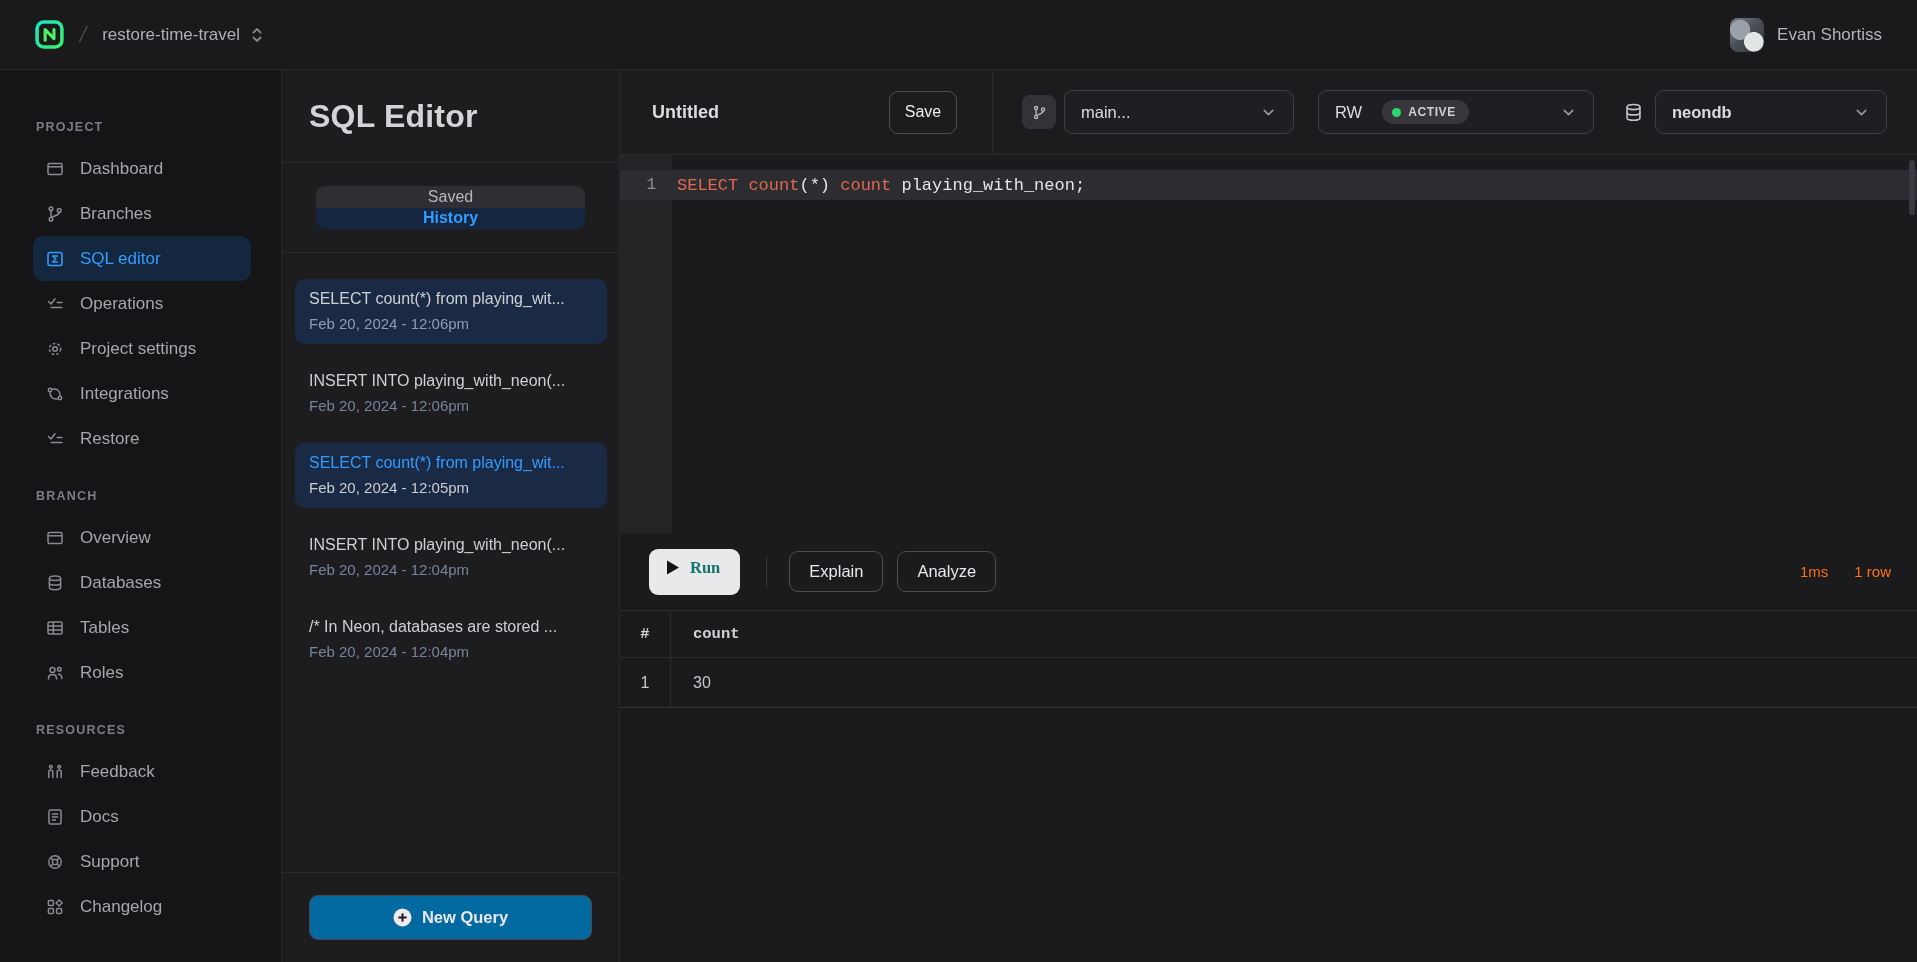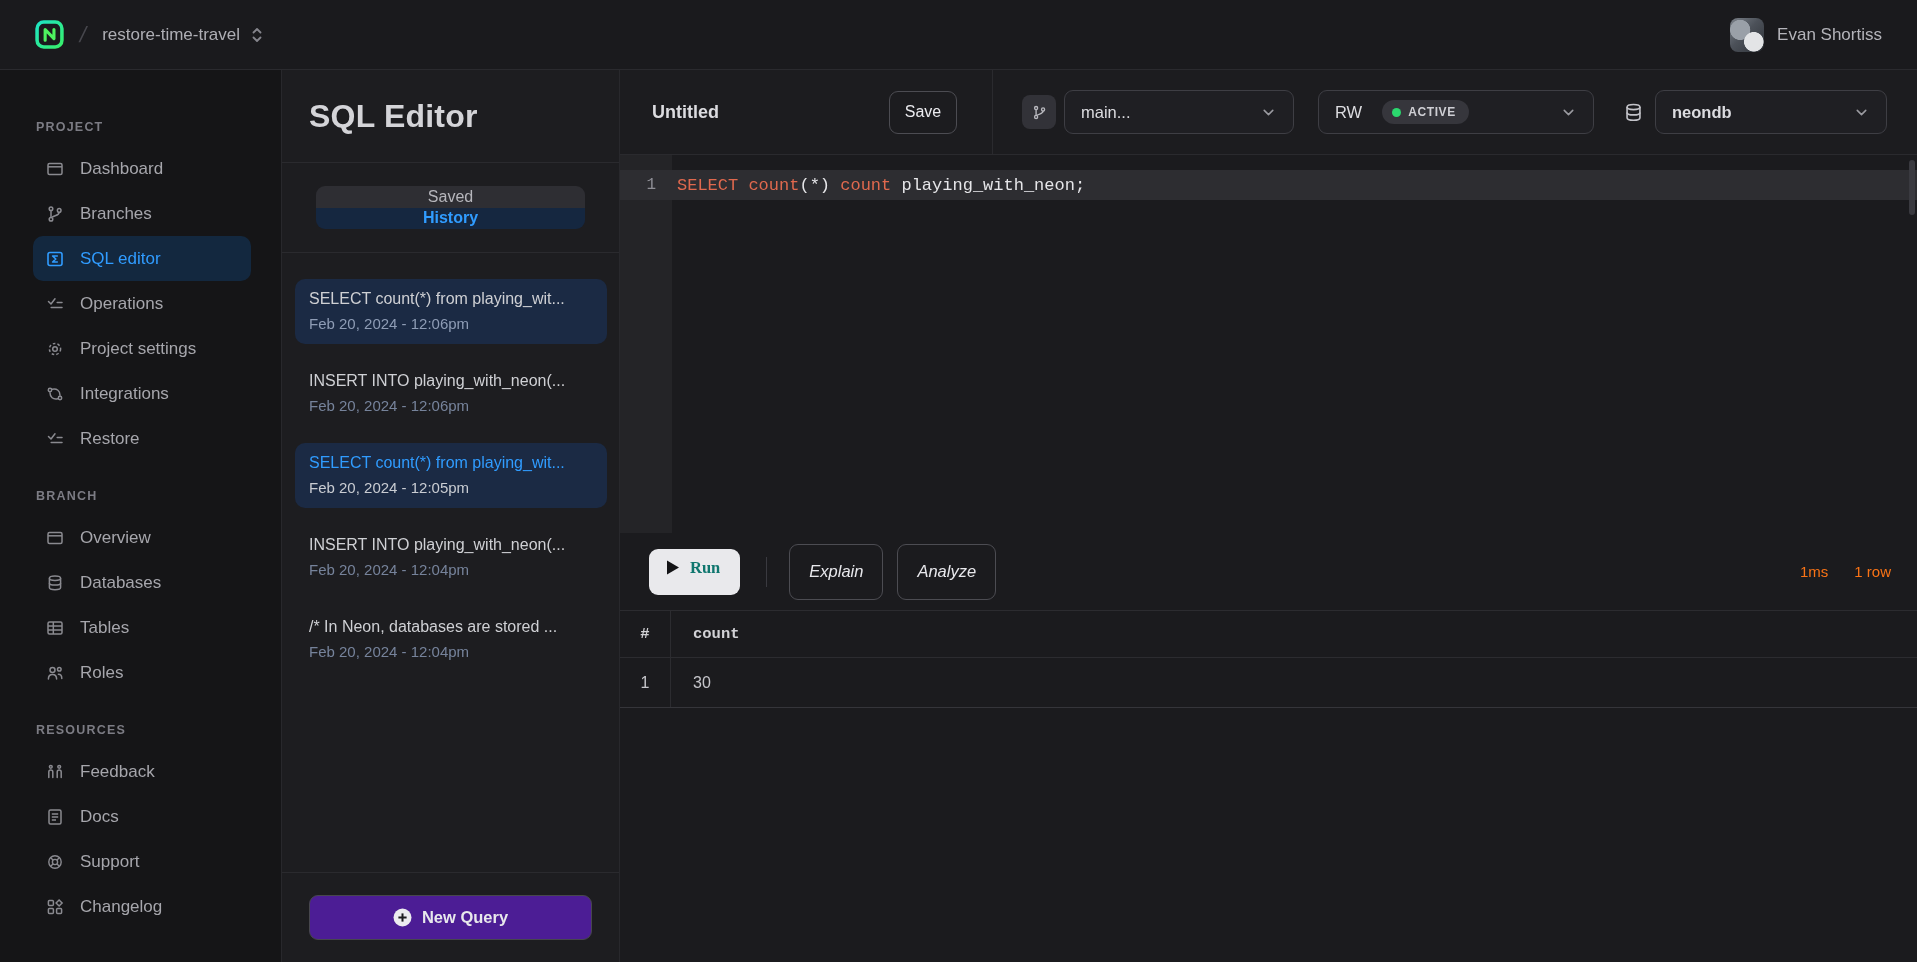--- a/index.html
+++ b/index.html
@@ -57,21 +57,21 @@
   .history-list { flex:1; padding:26px 12px 0 13px; overflow:hidden; }
   .h-item { padding:11px 14px 12px; border-radius:10px; margin-bottom:17px; cursor:pointer; }
   .h-item.sel { background:#1b2a44; }
   .h-query { font-size:16px; color:#cfd0d4; white-space:nowrap; overflow:hidden; }
   .h-item.blue .h-query { color:#309cff; }
   .h-date { font-size:15px; color:#76839b; margin-top:7px; }
   .h-item.sel .h-date { color:#8e9cb5; }
   .h-item.sel.blue .h-date { color:#c9ccd2; }
   .panel-footer { height:90px; flex:0 0 90px; border-top:1px solid #2a2a2e; display:flex; align-items:center; padding:0 27px; }
   .new-query-btn {
-    width:100%; height:45px; border:1px solid #47474d; border-radius:9px; background:#4c1d95;
+    width:100%; height:45px; border:1px solid #47474d; border-radius:9px; background:#0369a1;
     display:flex; align-items:center; justify-content:center; gap:10px;
     color:#e8e8ec; font-size:16.5px; font-weight:600; cursor:pointer;
   }
 
   
   .main { flex:1; display:flex; flex-direction:column; min-width:0; background:#1b1b1e; }
   .main-header { height:85px; flex:0 0 85px; background:#1c1c1f; border-bottom:1px solid #2a2a2e; display:flex; }
   .doc-section { width:373px; flex:0 0 373px; display:flex; align-items:center; border-right:1px solid #2a2a2e; }
   .doc-title { margin-left:32px; font-size:18px; font-weight:600; color:#dcdce0; }
   .save-btn {
@@ -110,24 +110,23 @@
 
   
   .run-bar { height:77px; flex:0 0 77px; display:flex; align-items:center; padding:0 26px 0 29px; }
   .run-btn {
     height:46px; padding:0 20px 8px 16px; border-radius:9px; background:#e9e9ec; border:none;
     color:#0f766e; font-size:16.5px; font-weight:600; display:flex; align-items:center; gap:10px; cursor:pointer;
     font-family:Liberation Serif, serif;
   }
   .vdiv { width:1px; height:30px; background:#3a3a40; margin:0 22px 0 26px; }
   .ghost-btn {
-    height:56px; padding:8px 19px; border:1px solid #4c4c52; border-radius:9px; background:transparent;
+    height:41px; padding:8px 19px; border:1px solid #4c4c52; border-radius:9px; background:transparent;
     color:#e8e8ec; font-size:16.5px; display:flex; align-items:center; justify-content:center; cursor:pointer;
     font-family:inherit;
-    font-style:italic;
   }
   .ghost-btn + .ghost-btn { margin-left:14px; }
   .run-stats { margin-left:auto; display:flex; gap:26px; color:#f97316; font-size:15px; }
 
   
   .results { flex:1; }
   .res-header { height:48px; border-top:1px solid #2c2c30; border-bottom:1px solid #2c2c30; display:flex; align-items:center;
     font-family:"Liberation Mono","DejaVu Sans Mono",monospace; font-weight:700; font-size:15.5px; color:#d2d2d6; }
   .res-row { height:50px; border-bottom:1px solid #35353a; display:flex; align-items:center; font-size:16px; color:#c6c6cb; }
   .col-idx { width:51px; flex:0 0 51px; text-align:center; align-self:stretch; display:flex; align-items:center; justify-content:center; border-right:1px solid #2c2c30; }

